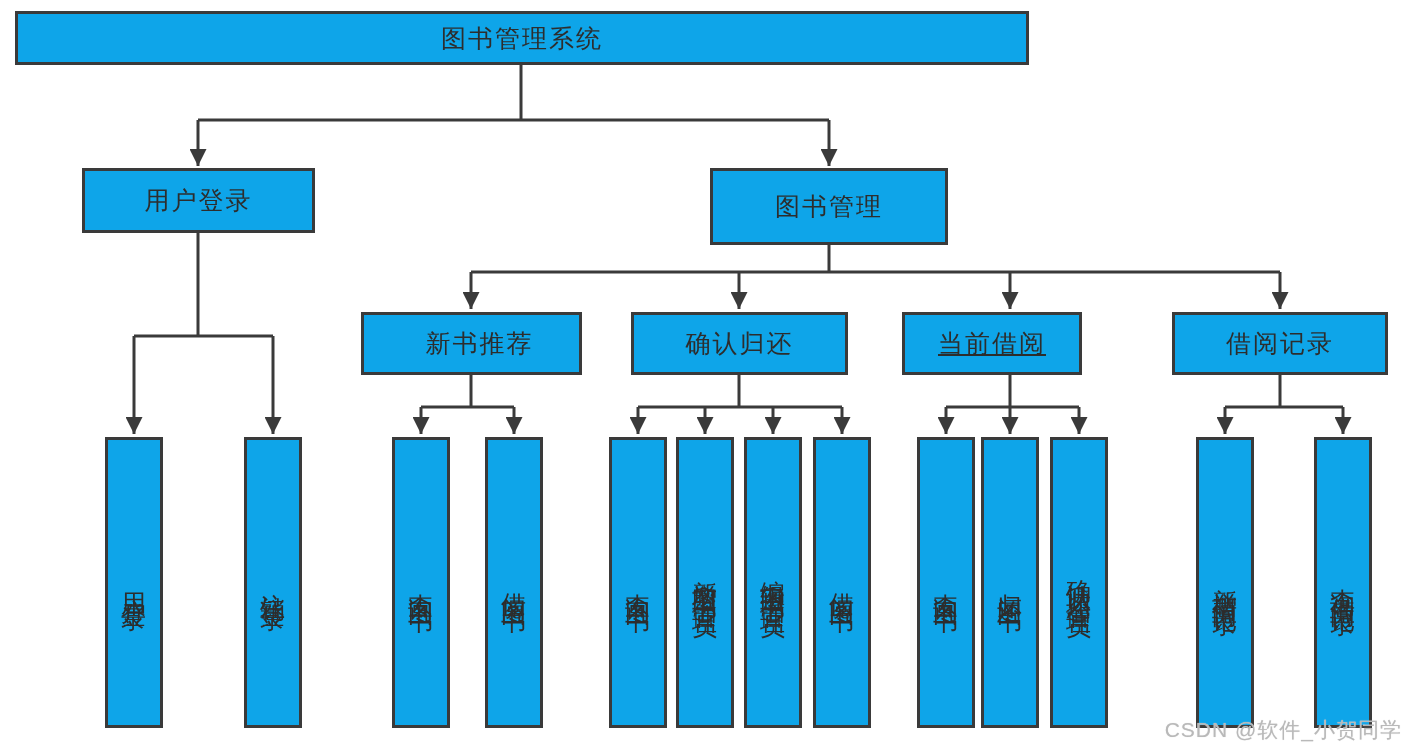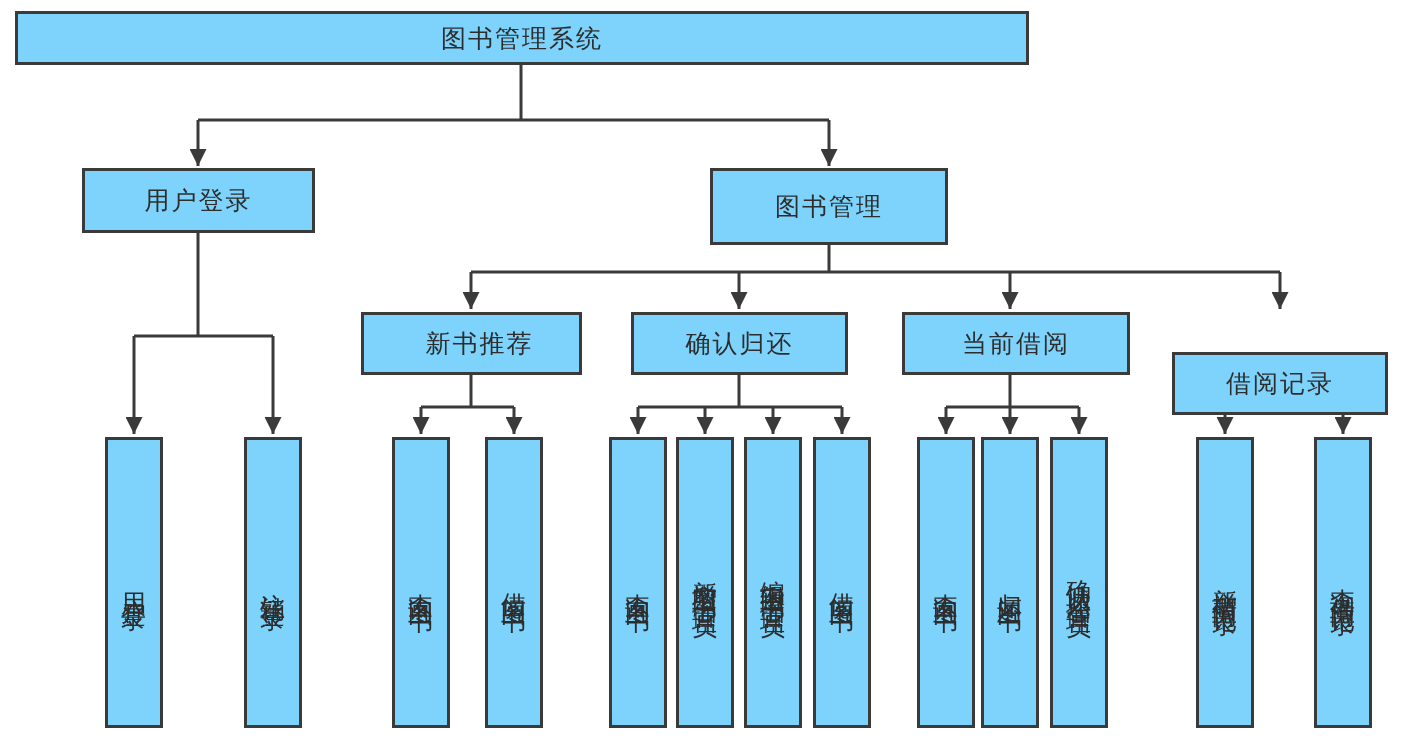--- a/index.html
+++ b/index.html
@@ -15,36 +15,36 @@
     font-family:"Liberation Sans","DejaVu Sans",sans-serif;
     overflow:hidden;
   }
   #canvas{position:relative;width:1405px;height:747px;background:var(--background);}
   #connectors{position:absolute;left:0;top:0;width:1405px;height:747px;}
   #connectors .wire{stroke:var(--line);stroke-width:3;fill:none;}
   #connectors .arrowhead{fill:var(--line);}
   .node{
     position:absolute;
     box-sizing:border-box;
-    background:#7dd3fc;
+    background:#0ea5e9;
     border:3px solid var(--line);
     color:var(--text);
     display:flex;align-items:center;justify-content:center;
     font-size:25px;
     letter-spacing:2px;
     text-align:right;
     white-space:nowrap;
   }
   .node.h-root {left:15px;  top:11px;  width:1014px; height:54px;}
   .node.h-l2a  {left:82px;  top:168px; width:233px;  height:65px;}
   .node.h-l2b  {left:710px; top:168px; width:238px;  height:77px;}
   .node.h-l3a  {left:361px; top:312px; width:221px;  height:63px;padding-left:16px;}
   .node.h-l3b  {left:631px; top:312px; width:217px;  height:63px;}
-  .node.h-l3c  {left:902px; top:312px; width:228px;  height:63px;}
-  .node.h-l3d  {left:1172px;top:312px; width:216px;  height:63px;margin-top:40px;}
+  .node.h-l3c  {left:902px; top:312px; width:180px;  height:63px;text-decoration:underline;}
+  .node.h-l3d  {left:1172px;top:312px; width:216px;  height:63px;}
   .node.leaf{
     top:437px;width:58px;height:291px;
     writing-mode:vertical-lr;
     letter-spacing:5px;
     line-height:52px;
   }
   .leaf.p1{left:105px;}  .leaf.p2{left:244px;}
   .leaf.p3{left:392px;}  .leaf.p4{left:485px;}
   .leaf.p5{left:609px;}  .leaf.p6{left:676px;}
   .leaf.p7{left:744px;}  .leaf.p8{left:813px;}
@@ -127,13 +127,14 @@
   <div class="node leaf p7">编辑图书（管理员）</div>
   <div class="node leaf p8">借阅图书</div>
 
   <div class="node leaf p9">查询图书</div>
   <div class="node leaf p10">归还图书</div>
   <div class="node leaf p11">确认归还（管理员）</div>
 
   <div class="node leaf p12">新增借阅记录</div>
   <div class="node leaf p13">查询借阅记录</div>
 
+  <div id="watermark">CSDN @软件_小贺同学</div>
 </div>
 
 </body></html>

